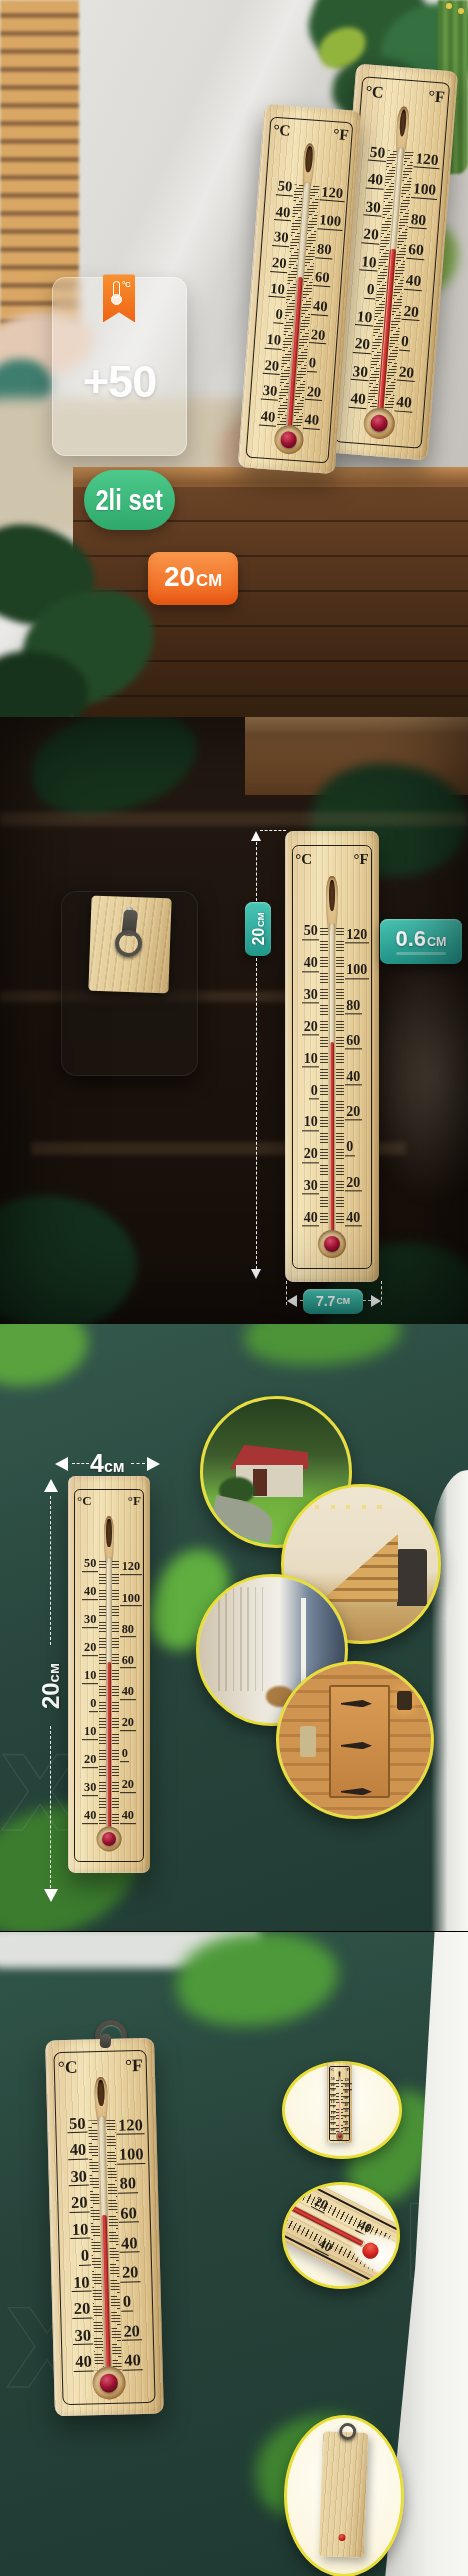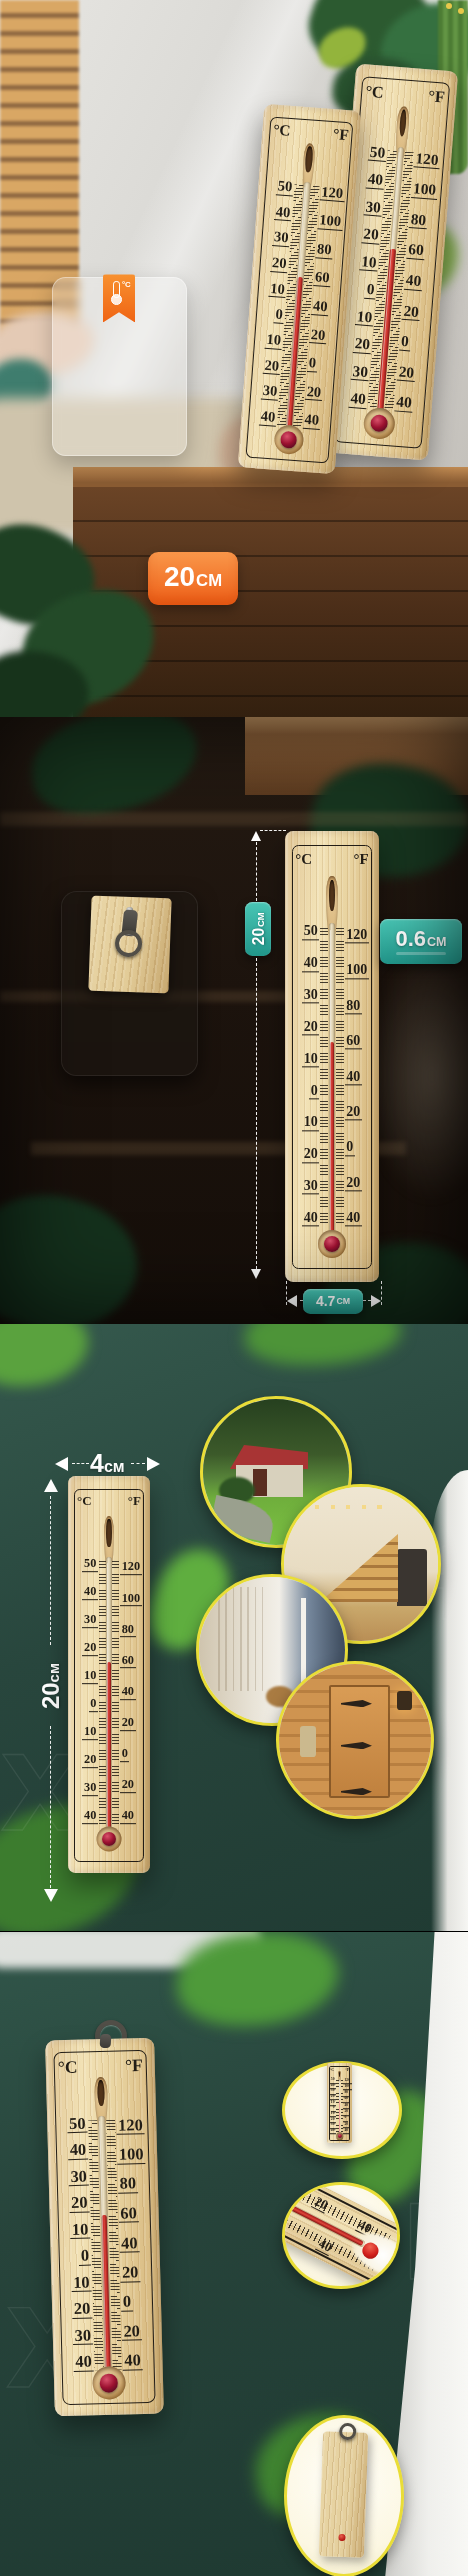--- a/index.html
+++ b/index.html
@@ -267,20 +267,24 @@
     <div class="abs leaf" style="left:-31px;top:526px;width:125px;height:99px;background:#1e4023;filter:blur(3.1px);transform:rotate(25deg);z-index:4;"></div>
     <div class="abs leaf" style="left:21px;top:593px;width:135px;height:109px;background:#234a28;filter:blur(3.1px);transform:rotate(-15deg);z-index:4;"></div>
     <div class="abs leaf" style="left:-26px;top:651px;width:114px;height:88px;background:#17331b;filter:blur(3.6px);transform:rotate(10deg);z-index:4;"></div>
 
     <div class="abs glass" style="z-index:6;">
       <div class="abs ribbon">
         <span class="abs ric-stem"></span>
         <span class="abs ric-bulb"></span>
         <span class="abs ric-deg">°C</span>
       </div>
+      <div class="abs rng" style="top:81px;">+50</div>
+    </div>
+    <div class="abs pill" style="z-index:6;">
+      <span>2li set</span>
     </div>
     <div class="abs obadge" style="z-index:6;">
       <span class="v">20</span>
       <span class="u">CM</span>
     </div>
   </section>
 
   <section class="p2">
     <div class="abs beam"></div>
     <div class="abs leaf" style="left:31px;top:-5.2px;width:167px;height:99px;background:#16331d;filter:blur(4.2px);transform:rotate(-8deg);"></div>
@@ -356,21 +360,21 @@
       <div class="redact" style="width:50px;height:3.6px;margin-top:2.1px;"></div>
     </div>
 
     <div class="abs dashv" style="left:286px;top:564px;height:24px;"></div>
     <div class="abs dashv" style="left:381px;top:564px;height:24px;"></div>
     <div class="abs tri" style="left:287px;top:578px;border-top:6.2px solid transparent;border-bottom:6.2px solid transparent;border-right:10.4px solid #fff;"></div>
     <div class="abs dashh" style="left:300px;top:583px;width:5.2px;"></div>
     <div class="abs dashh" style="left:363px;top:583px;width:8.3px;"></div>
     <div class="abs tri" style="left:371px;top:578px;border-top:6.2px solid transparent;border-bottom:6.2px solid transparent;border-left:10.4px solid #fff;"></div>
     <div class="abs tbadge" style="left:303px;top:572px;width:60px;height:24.5px;">
-      <span class="v" style="font-size:14px;">4.7</span>
+      <span class="v" style="font-size:14px;">7.7</span>
       <span class="u" style="font-size:8.8px;">CM</span>
     </div>
     <div class="abs vig"></div>
   </section>
 
   <section class="p3">
     <div class="abs leaf" style="left:-26px;top:-15.6px;width:114px;height:78px;background:#5aa23e;filter:blur(6.2px);"></div>
     <div class="abs leaf" style="left:245px;top:-21px;width:156px;height:62px;background:#4d9438;filter:blur(7.3px);"></div>
     <div class="abs leaf" style="left:154px;top:224px;width:73px;height:104px;background:#5fae3f;filter:blur(6.8px);transform:rotate(15deg);"></div>
     <div class="abs leaf" style="left:-31px;top:484px;width:172px;height:125px;background:#3c7c2e;filter:blur(6.8px);transform:rotate(-12deg);"></div>

